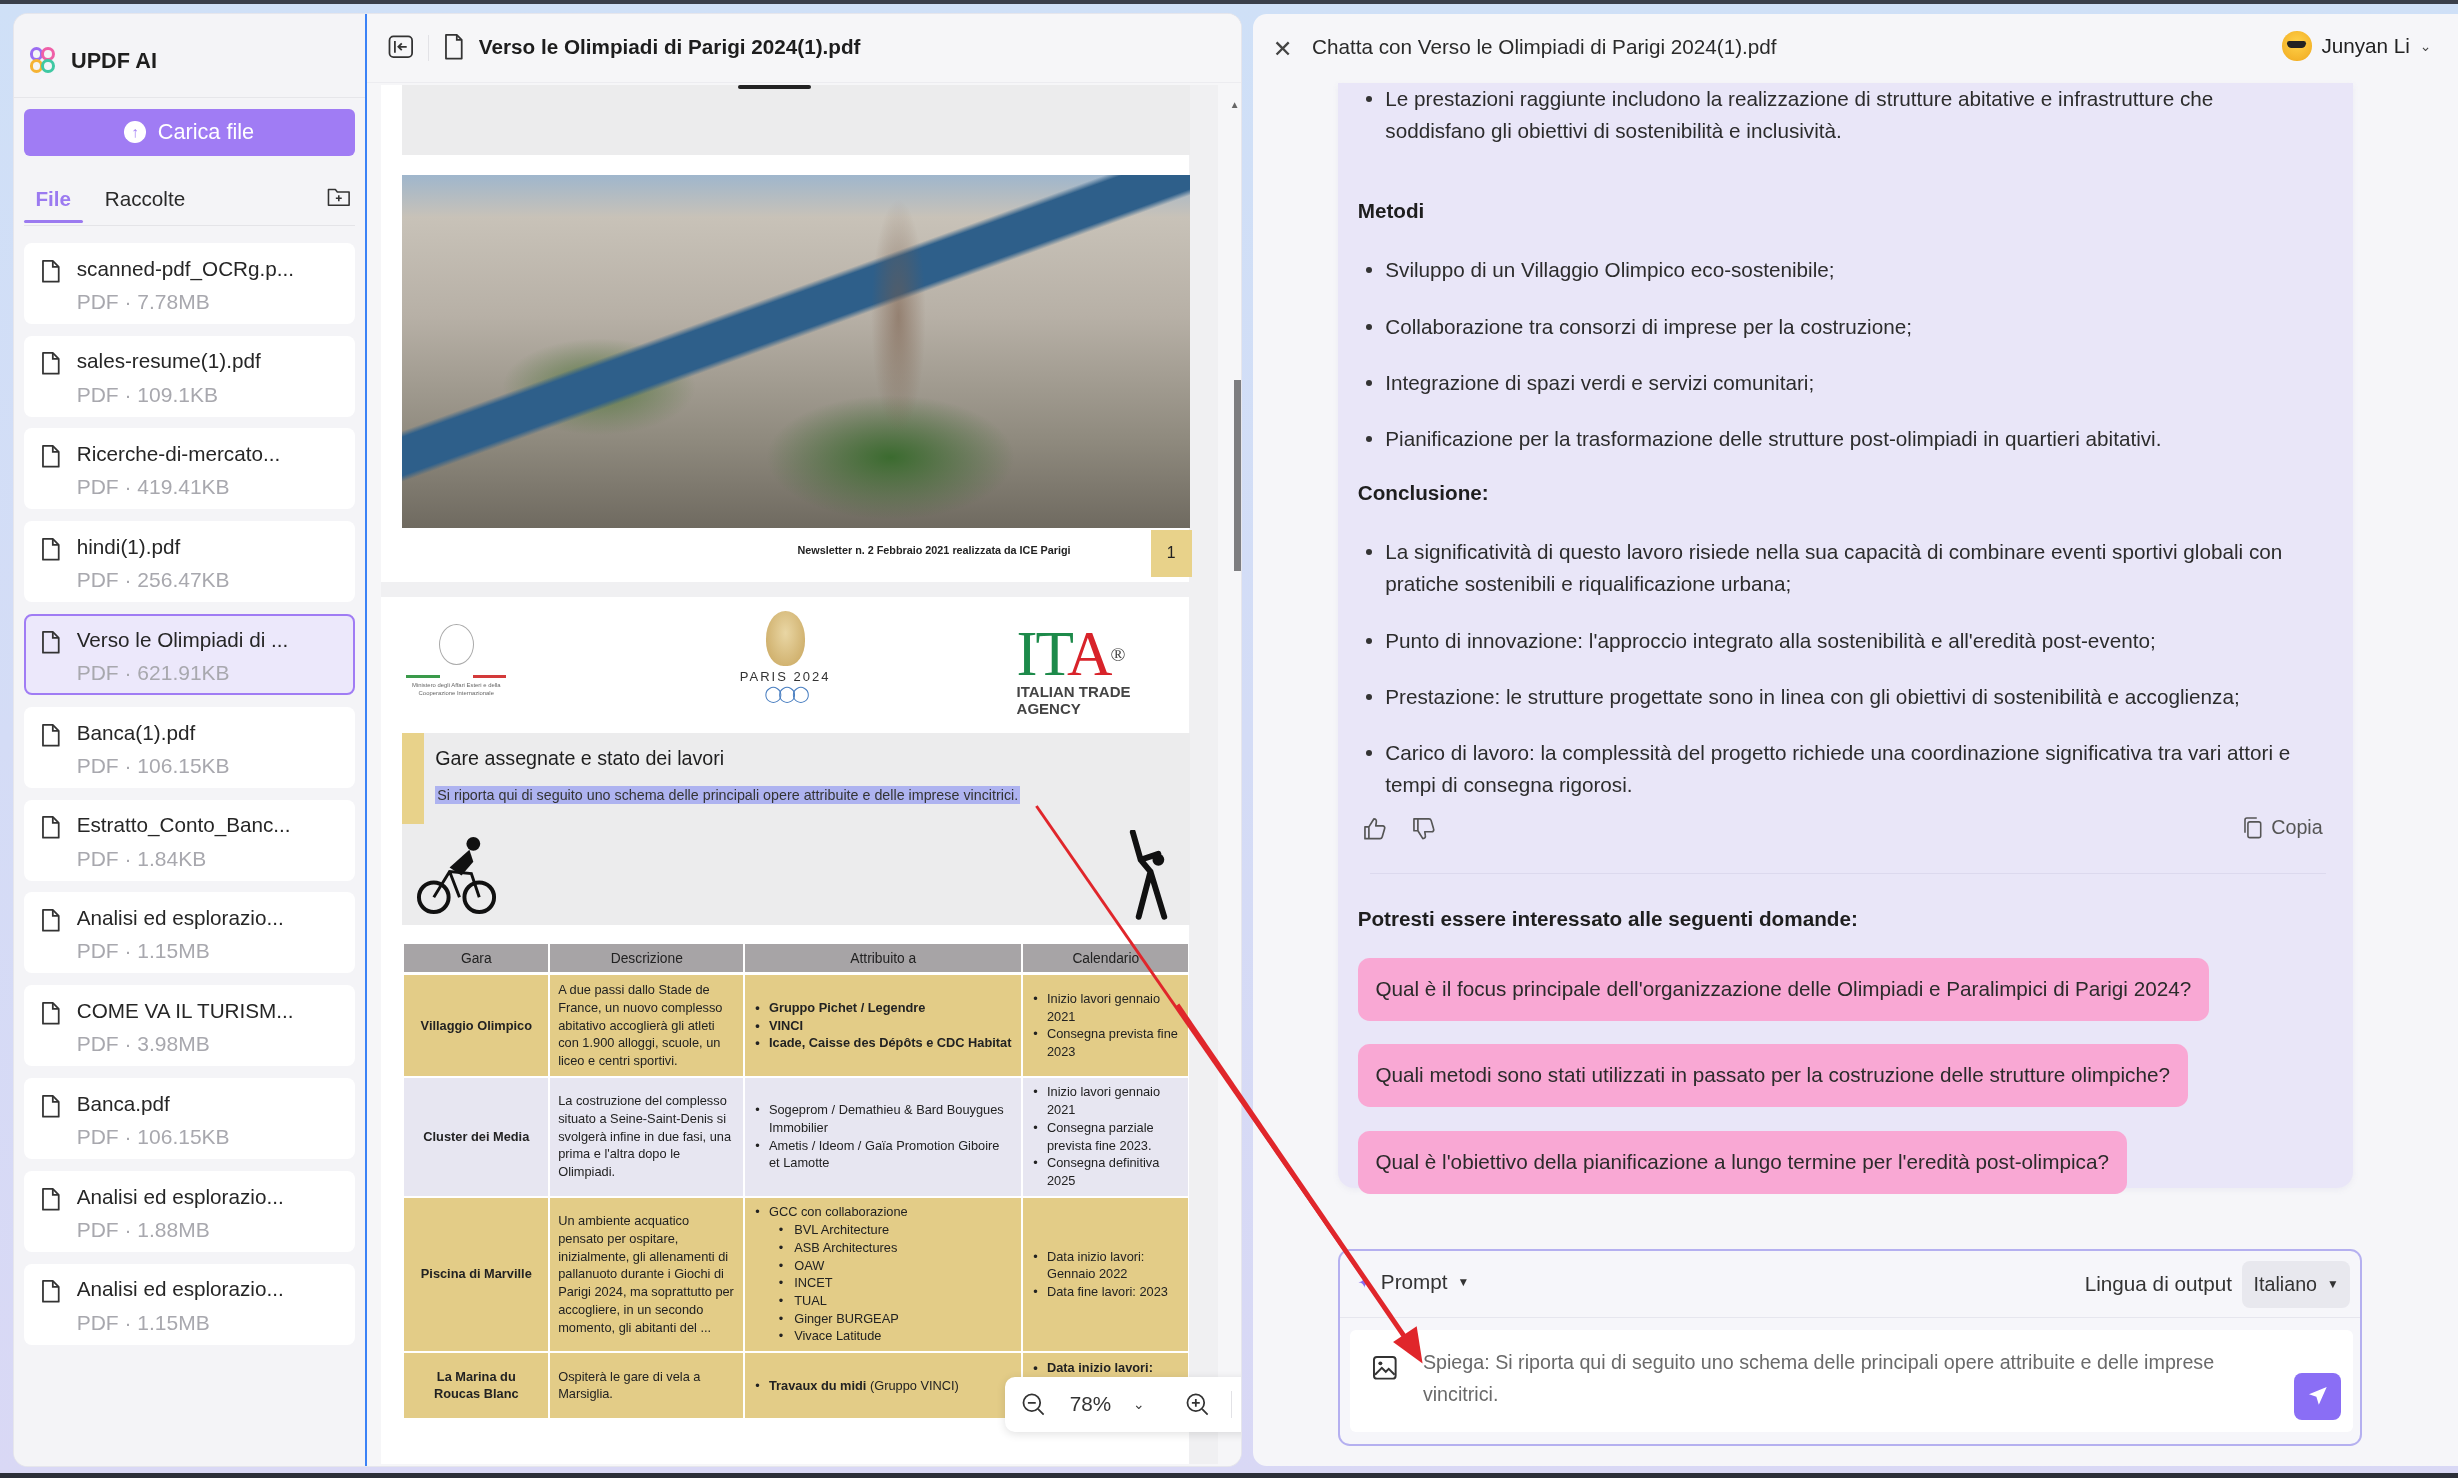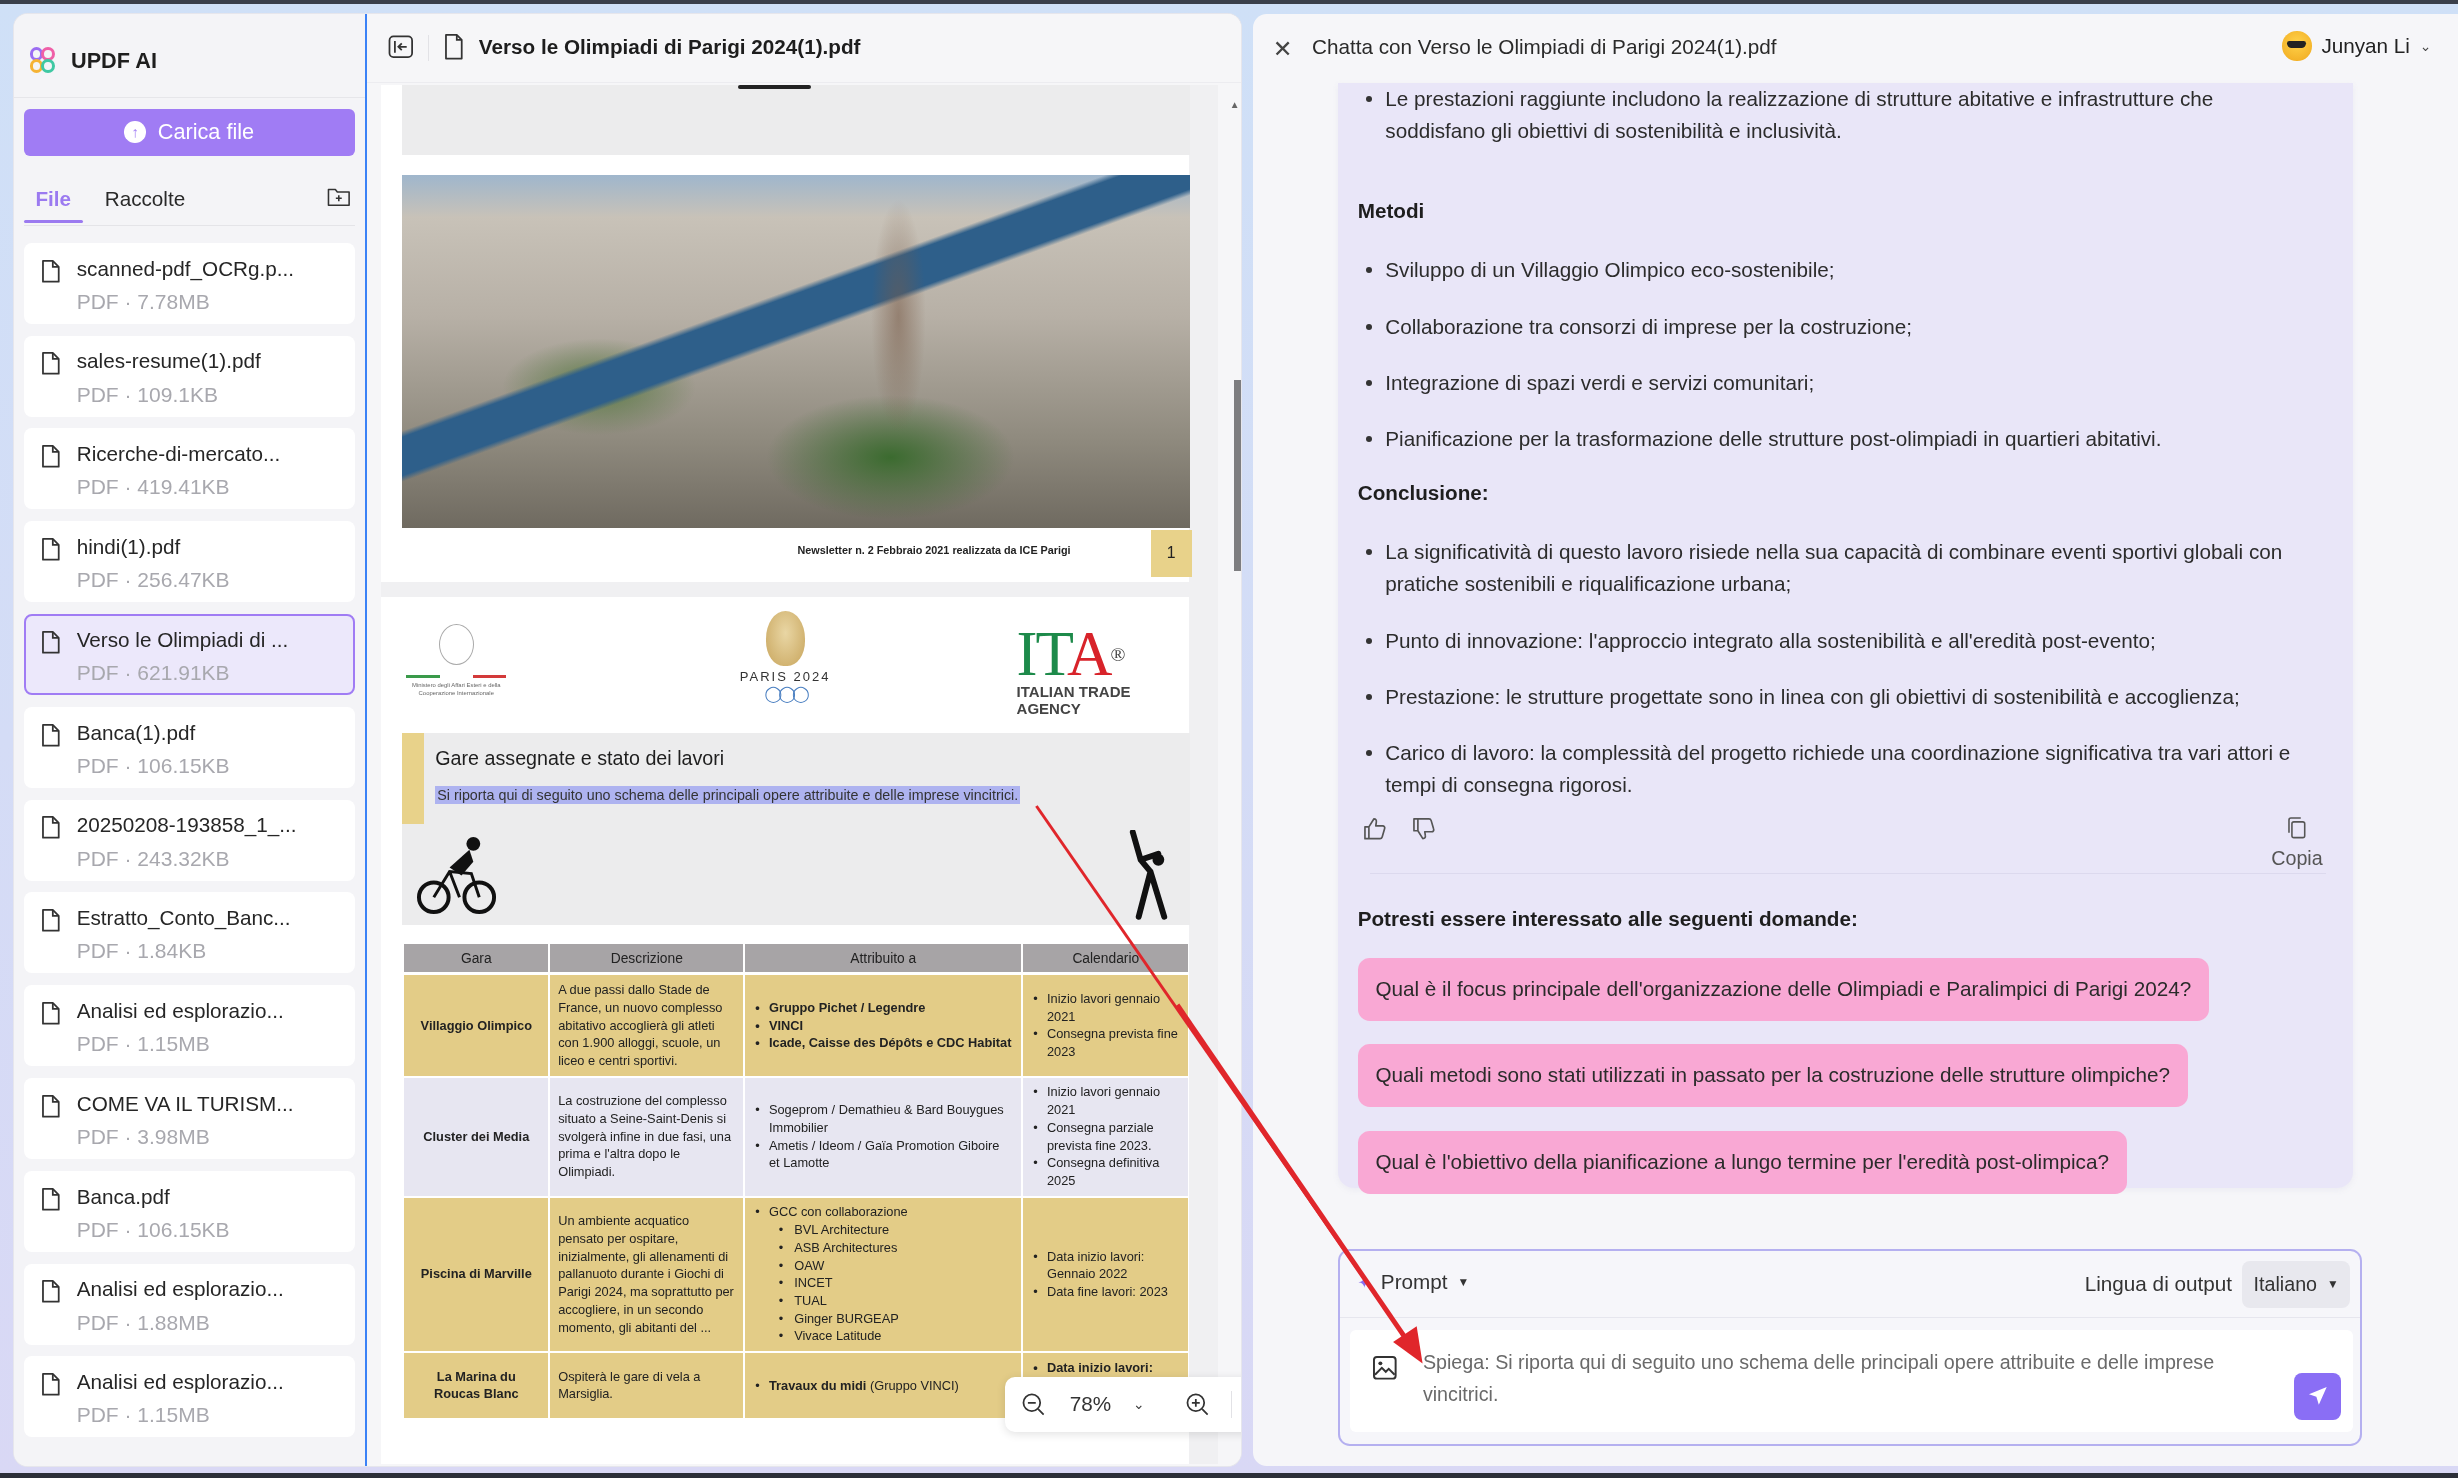--- a/index.html
+++ b/index.html
@@ -141,21 +141,21 @@
     background:#e9e6f8; border-radius:0 0 15.8px 15.8px;
     box-shadow: 0 2px 5.9px rgba(120,110,170,.08);
   }
   .answer-content { position:absolute; left:19.7px; top:0; width:985px; font-size:20.7px; color:#2c2c2c; }
   .ans-bullet { position:relative; padding-left:27.6px; line-height:32.5px; }
   .ans-bullet::before { content:""; position:absolute; left:7.9px; top:12.8px; width:6.9px; height:6.9px; border-radius:50%; background:#333; }
   .ans-heading { font-weight:700; font-size:20.7px; color:#1e1e1e; }
   .feedback { position:absolute; left:19.7px; top:727px; width:965px; height:39px; }
   .thumb-up, .thumb-down { position:absolute; top:5.9px; width:25.6px; height:25.6px; cursor:pointer; }
   .thumb-up { left:3.9px; } .thumb-down { left:53px; }
-  .copy-btn { position:absolute; right:0; top:5.9px; display:flex; align-items:center; gap:7.9px; font-size:19.7px; color:#555; cursor:pointer;flex-direction:column; }
+  .copy-btn { position:absolute; right:0; top:5.9px; display:flex; align-items:center; gap:7.9px; font-size:19.7px; color:#555; cursor:pointer; }
   .answer-sep { position:absolute; left:31.5px; top:790px; width:956px; height:1px; background:#dcd9ee; }
   .suggest-title { position:absolute; left:19.7px; top:824px; font-size:20.7px; font-weight:700; color:#1e1e1e; }
   .suggestion {
     position:absolute; left:19.7px; height:63px; background:#f9a8d4; border-radius:11.8px;
     font-size:20.7px; color:#2b2b2b; padding:0 17.7px; display:flex; align-items:center; cursor:pointer; white-space:nowrap;
   }
 
   .input-box {
     position:absolute; left:85px; top:1235px; width:1024px; height:197px;
     background:#f6f6fa; border:2px solid #b5b0f0; border-radius:11.8px; overflow:hidden;
@@ -247,28 +247,20 @@
             <span class="file-name">Verso le Olimpiadi di ...</span>
             <span class="file-meta">PDF · 621.91KB</span>
           </div>
           <div class="file-item">
             <svg class="file-icon" viewBox="0 0 20 25">
               <path d="M2 2h10l6 6v15H2z" fill="none" stroke="#333" stroke-width="1.8" stroke-linejoin="round"></path>
               <path d="M12 2v6h6" fill="none" stroke="#333" stroke-width="1.8"></path>
             </svg>
             <span class="file-name">Banca(1).pdf</span>
             <span class="file-meta">PDF · 106.15KB</span>
-          </div>
-          <div class="file-item">
-            <svg class="file-icon" viewBox="0 0 20 25">
-              <path d="M2 2h10l6 6v15H2z" fill="none" stroke="#333" stroke-width="1.8" stroke-linejoin="round"></path>
-              <path d="M12 2v6h6" fill="none" stroke="#333" stroke-width="1.8"></path>
-            </svg>
-            <span class="file-name">20250208-193858_1_...</span>
-            <span class="file-meta">PDF · 243.32KB</span>
           </div>
           <div class="file-item">
             <svg class="file-icon" viewBox="0 0 20 25">
               <path d="M2 2h10l6 6v15H2z" fill="none" stroke="#333" stroke-width="1.8" stroke-linejoin="round"></path>
               <path d="M12 2v6h6" fill="none" stroke="#333" stroke-width="1.8"></path>
             </svg>
             <span class="file-name">Estratto_Conto_Banc...</span>
             <span class="file-meta">PDF · 1.84KB</span>
           </div>
           <div class="file-item">

